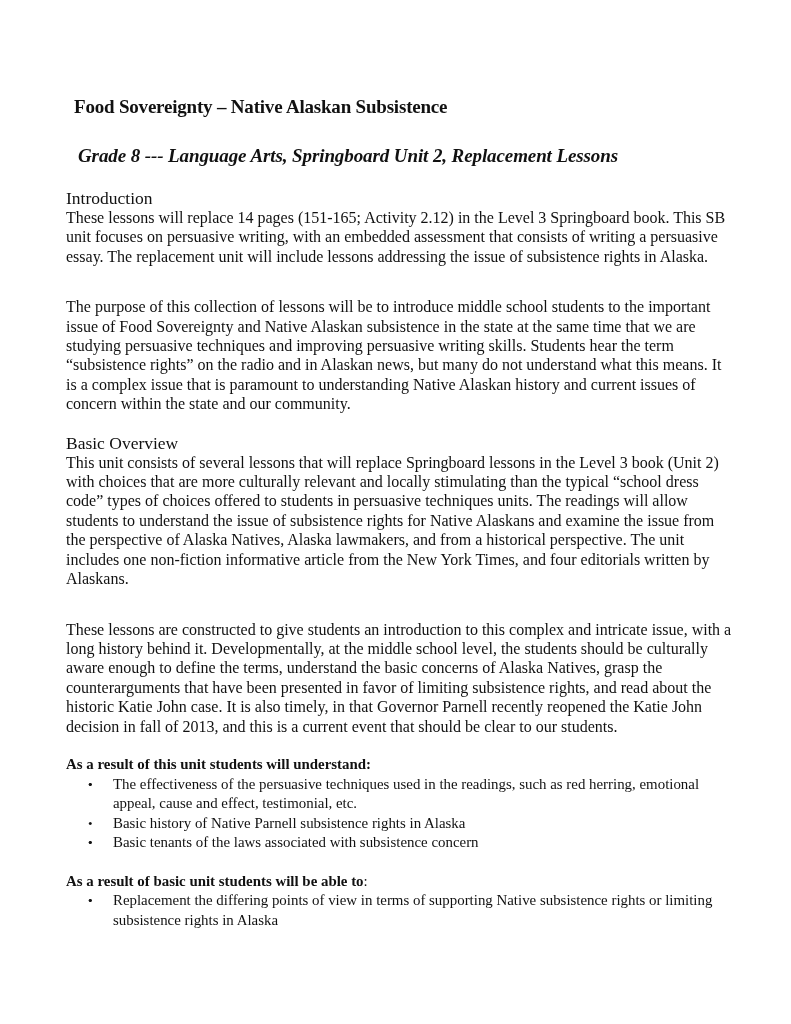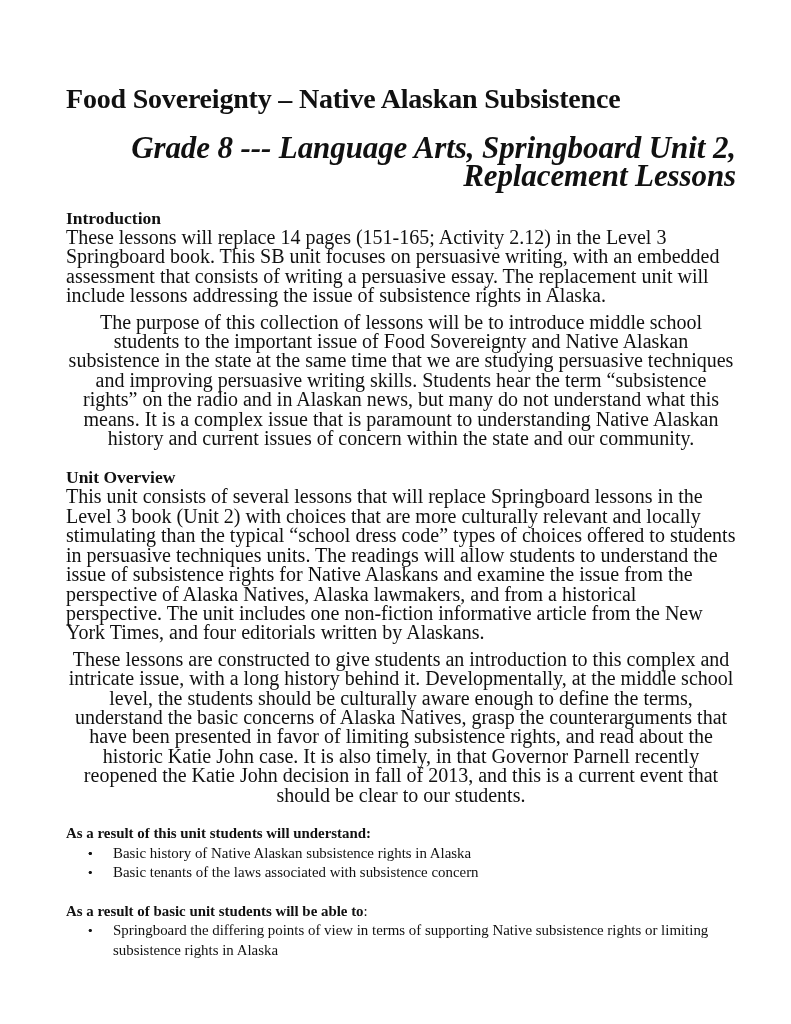--- a/index.html
+++ b/index.html
@@ -16,47 +16,46 @@
       color: #111111;
     }
     .page {
       position: absolute;
       left: 66px;
       top: 83px;
       width: 670px;
     }
     .title {
       font-weight: bold;
-      font-size: 28px;
+      font-size: 19px;
       line-height: 32px;
-      margin: 0;
+      margin: 8px;
       letter-spacing: -0.2px;
     }
     .subtitle {
       font-style: italic;
-      font-size: 31px;
+      font-size: 19px;
       line-height: 28px;
       margin: 19px 0 0 12px;
       letter-spacing: -0.1px;
-      text-align: right;
     }
     .section-heading {
-      font-weight: bold;
+      font-weight: normal;
       font-size: 17.5px;
       line-height: 20px;
       margin: 0;
     }
     .heading-intro { margin-top: 18px; }
     .heading-overview { margin-top: 19px; }
     p.body {
-      font-size: 20px;
+      font-size: 16px;
       line-height: 19.4px;
       margin: 0;
     }
-    p.body + p.body { margin-top: 7px; text-align: center; }
+    p.body + p.body { margin-top: 31px; }
     .gap { height: 19.4px; }
     .list-heading {
       font-weight: bold;
       font-size: 14.9px;
       line-height: 19.4px;
       margin: 0;
     }
     .list-heading .colon-normal { font-weight: normal; }
     ul.bullets {
       list-style: none;
@@ -84,41 +83,41 @@
   <h1 class="title">Food Sovereignty – Native Alaskan Subsistence</h1>
   <h2 class="subtitle">Grade 8 --- Language Arts, Springboard Unit 2, Replacement Lessons</h2>
 
   <section>
     <h3 class="section-heading heading-intro">Introduction</h3>
     <p class="body">These lessons will replace 14 pages (151-165; Activity 2.12) in the Level 3 Springboard book.  This SB unit focuses on persuasive writing, with an embedded assessment that consists of writing a persuasive essay. The replacement unit will include lessons addressing the issue of subsistence rights in Alaska.</p>
     <p class="body">The purpose of this collection of lessons will be to introduce middle school students to the important issue of Food Sovereignty and Native Alaskan subsistence in the state at the same time that we are studying persuasive techniques and improving persuasive writing skills. Students hear the term “subsistence rights” on the radio and in Alaskan news, but many do not understand what this means. It is a complex issue that is paramount to understanding Native Alaskan history and current issues of concern within the state and our community.</p>
   </section>
 
   <section>
-    <h3 class="section-heading heading-overview">Unit Overview</h3>
+    <h3 class="section-heading heading-overview">Basic Overview</h3>
     <p class="body">This unit consists of several lessons that will replace Springboard lessons in the Level 3 book (Unit 2) with choices that are more culturally relevant and locally stimulating than the typical “school dress code” types of choices offered to students in persuasive techniques units. The readings will allow students to understand the issue of subsistence rights for Native Alaskans and examine the issue from the perspective of Alaska Natives, Alaska lawmakers, and from a historical perspective. The unit includes one non-fiction informative article from the New York Times, and four editorials written by Alaskans.</p>
     <p class="body">These lessons are constructed to give students an introduction to this complex and intricate issue, with a long history behind it. Developmentally, at the middle school level, the students should be culturally aware enough to define the terms, understand the basic concerns of Alaska Natives, grasp the counterarguments that have been presented in favor of limiting subsistence rights, and read about the historic Katie John case. It is also timely, in that Governor Parnell recently reopened the Katie John decision in fall of 2013, and this is a current event that should be clear to our students.</p>
   </section>
 
   <div class="gap"></div>
 
   <section>
     <p class="list-heading">As a result of this unit students will understand:</p>
     <ul class="bullets">
       <li><span class="bullet">•</span></li>
-      <li><span class="bullet">•</span></li>
-      <li><span class="bullet">•</span><span>Basic history of Native Alaskan subsistence rights in Alaska</span></li>
+      <li><span class="bullet">•</span><span>The effectiveness of the persuasive techniques used in the readings, such as red herring, emotional appeal, cause and effect, testimonial, etc.</span></li>
+      <li><span class="bullet">•</span><span>Basic history of Native Parnell subsistence rights in Alaska</span></li>
       <li><span class="bullet">•</span></li>
       <li><span class="bullet">•</span><span>Basic tenants of the laws associated with subsistence concern</span></li>
     </ul>
   </section>
 
   <div class="gap"></div>
 
   <section>
     <p class="list-heading"><span>As a result of basic unit students will be able to</span><span class="colon-normal">:</span></p>
     <ul class="bullets">
       <li><span class="bullet">•</span></li>
-      <li><span class="bullet">•</span><span>Springboard the differing points of view in terms of supporting Native subsistence rights or limiting subsistence rights in Alaska</span></li>
+      <li><span class="bullet">•</span><span>Replacement the differing points of view in terms of supporting Native subsistence rights or limiting subsistence rights in Alaska</span></li>
     </ul>
   </section>
 
 </div>
 
 </body></html>

